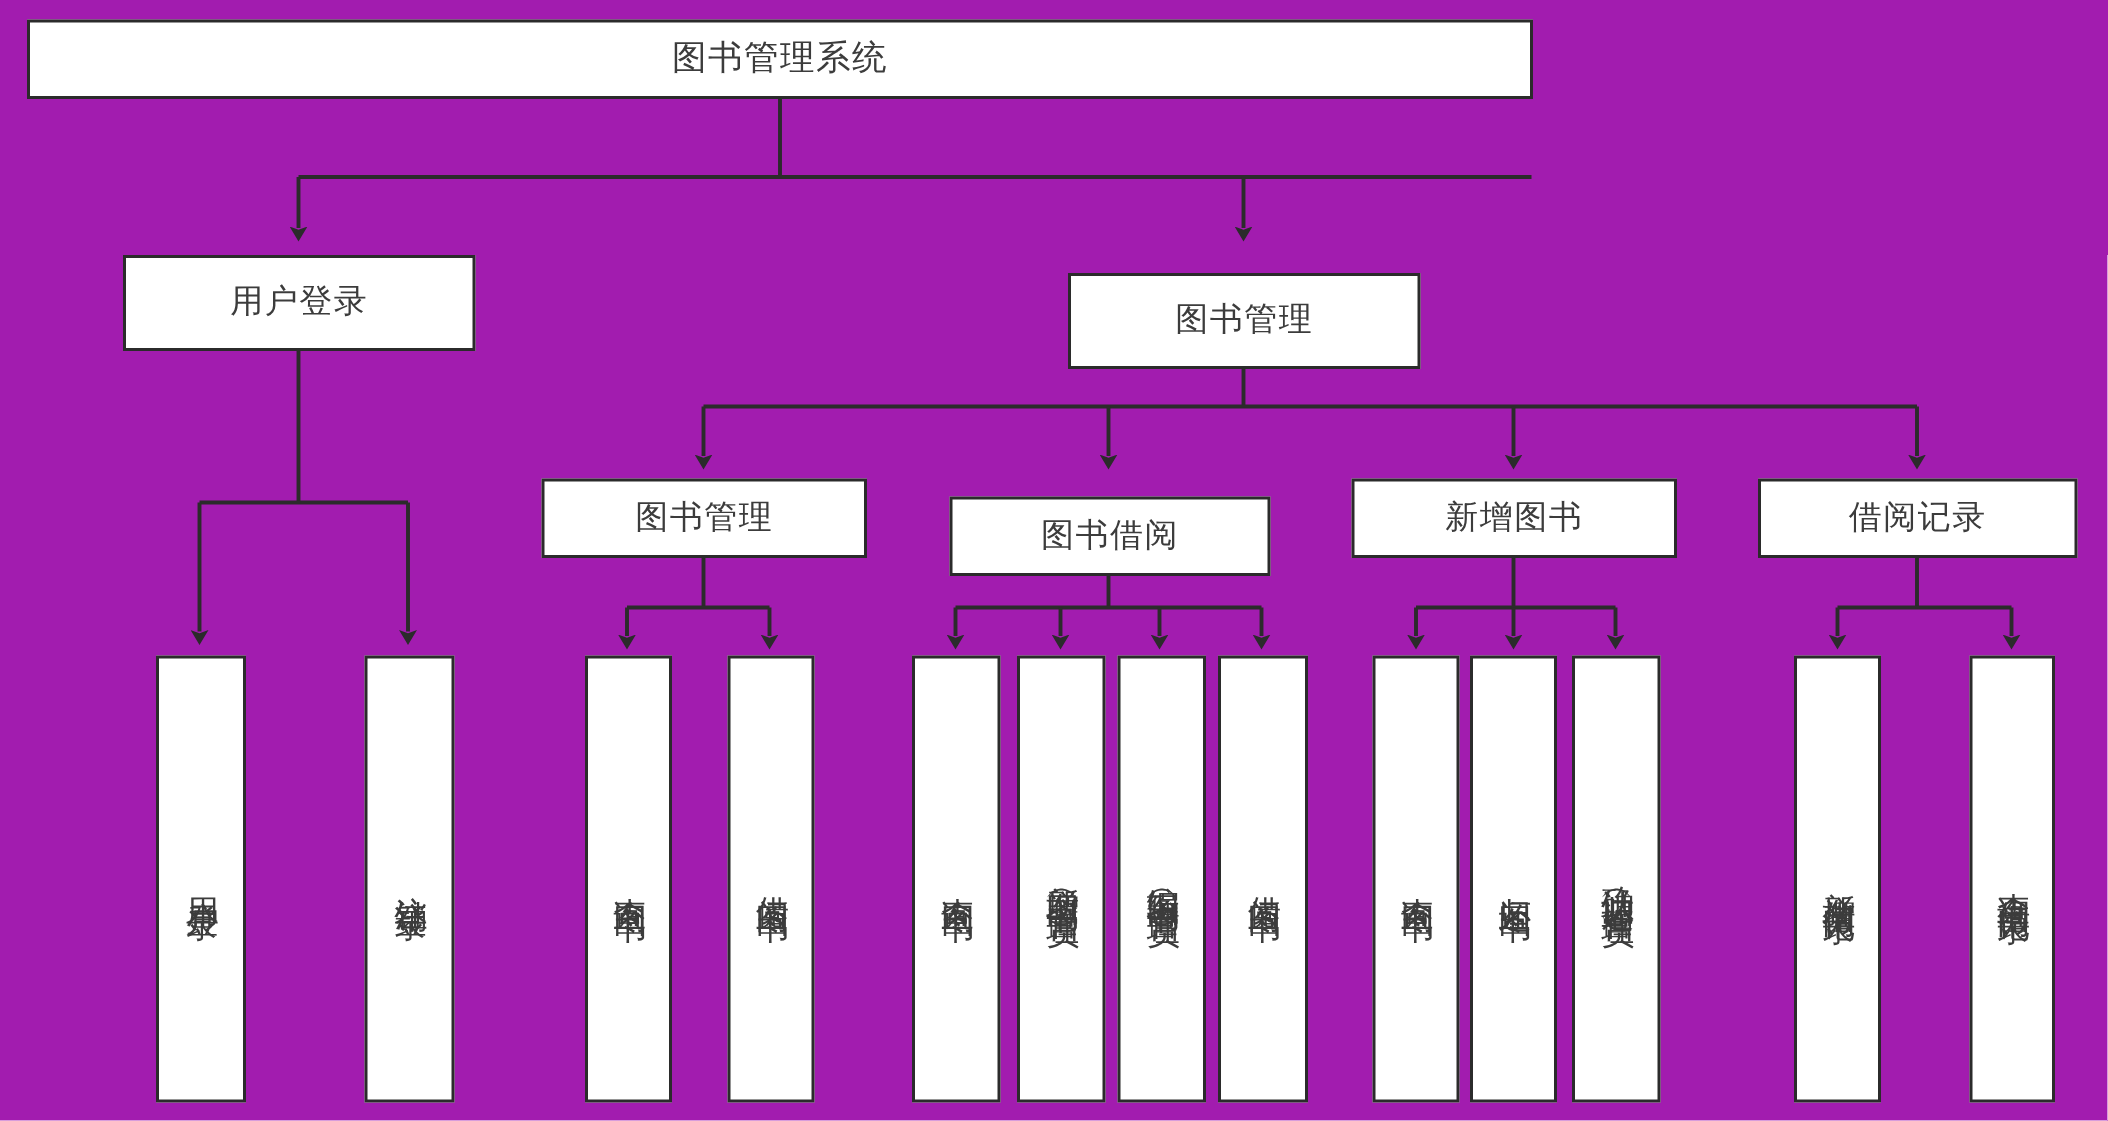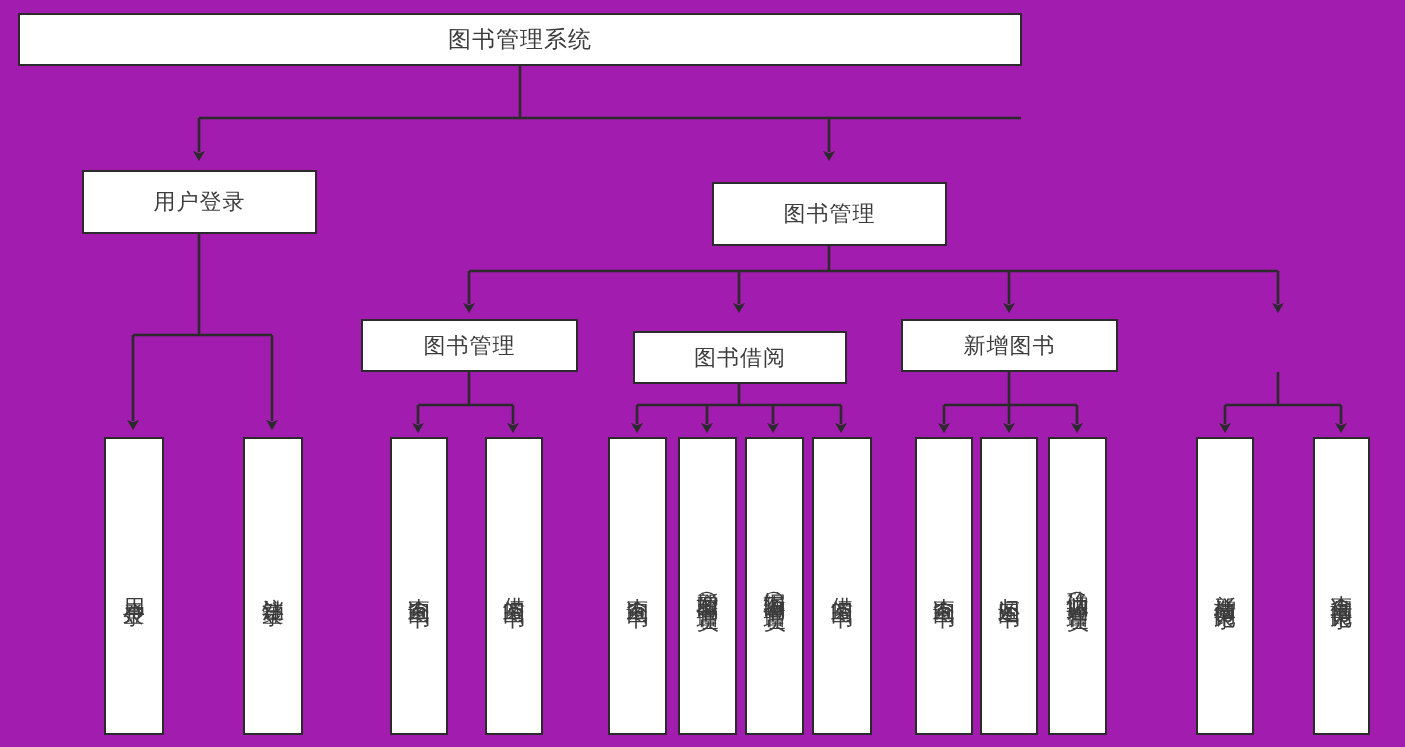--- a/index.html
+++ b/index.html
@@ -135,20 +135,23 @@
 
   <div class="node h" style="left:361px; top:319px; width:217px; height:53px;">
     <span>图书管理</span>
   </div>
   <div class="node h" style="left:633px; top:319px; width:214px; height:53px;margin-top:12px;">
     <span>图书借阅</span>
   </div>
   <div class="node h" style="left:901px; top:319px; width:217px; height:53px;">
     <span>新增图书</span>
   </div>
+  <div class="node h" style="left:1172px; top:319px; width:213px; height:53px;">
+    <span>借阅记录</span>
+  </div>
 
   <div class="node v" style="left:104px; top:437px; width:60px; height:298px;">
     <span class="vtext">用户登录</span>
   </div>
   <div class="node v" style="left:243px; top:437px; width:60px; height:298px;">
     <span class="vtext">注销登录</span>
   </div>
 
   <div class="node v" style="left:390px; top:437px; width:58px; height:298px;">
     <span class="vtext">查询图书</span>

